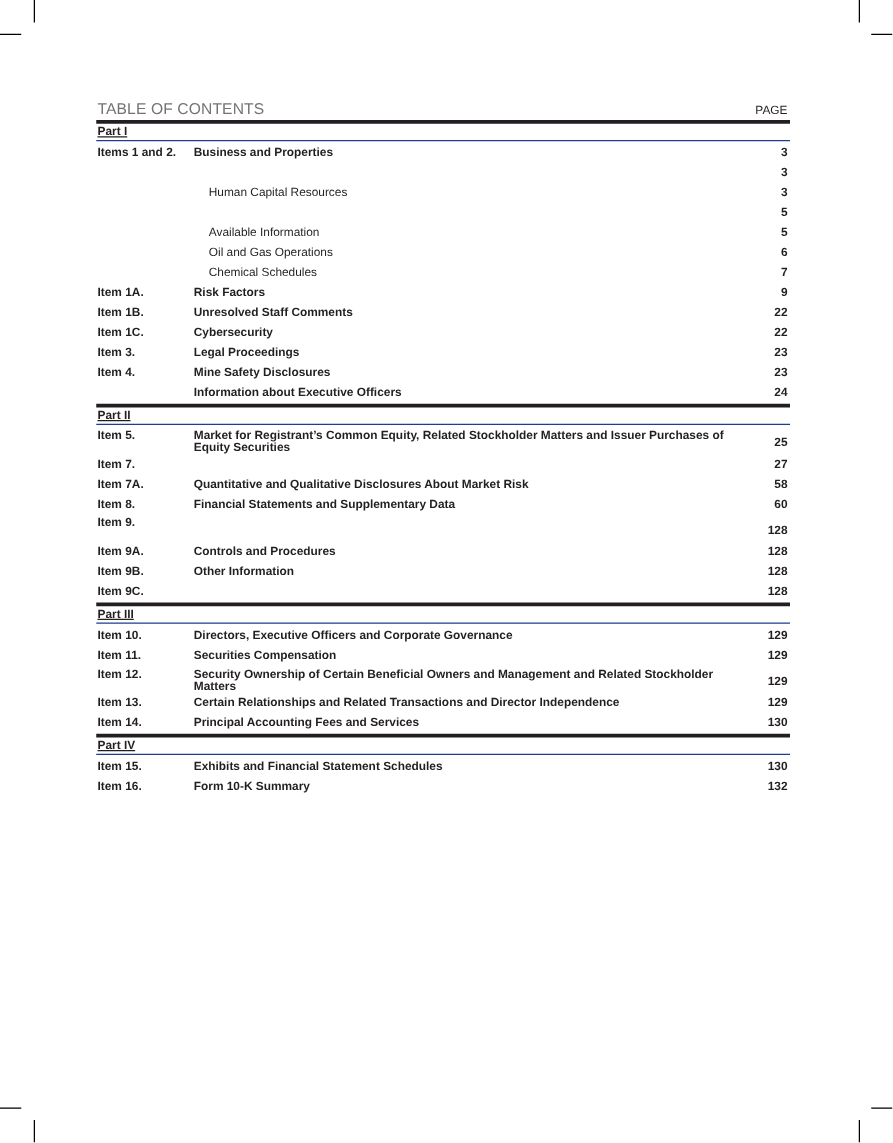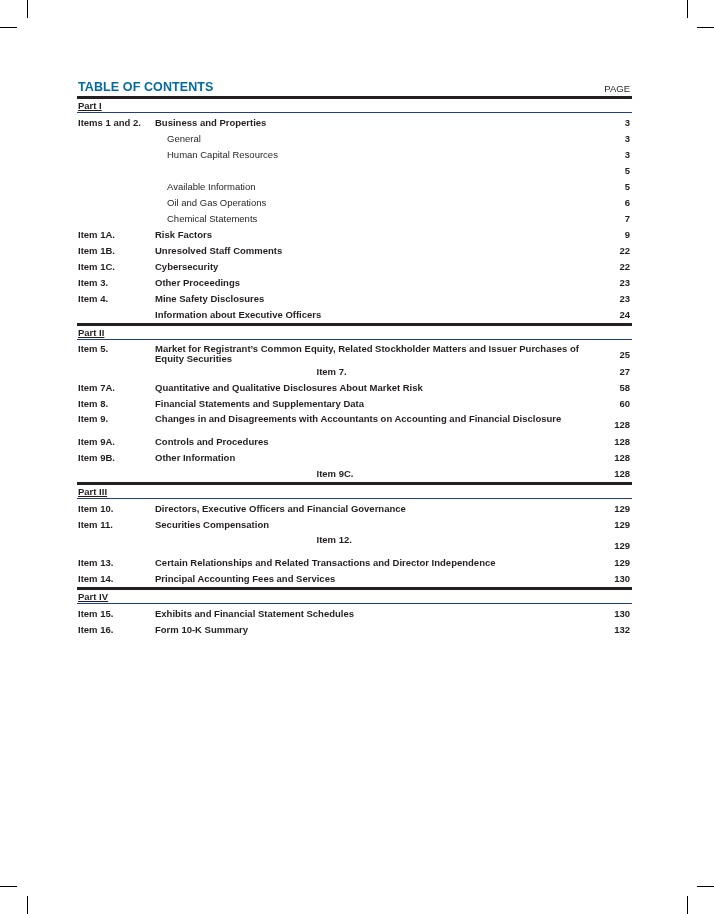--- a/index.html
+++ b/index.html
@@ -5,28 +5,28 @@
   * { margin: 0; padding: 0; box-sizing: border-box; }
   html, body { width: 714px; height: 914px; background: #ffffff; overflow: hidden; }
   body { position: relative; font-family: "Liberation Sans", sans-serif; color: #231f20; }
 
   .crop { position: absolute; background: #000; }
   .crop.v { width: 1px; height: 18px; }
   .crop.h { width: 17px; height: 1px; }
 
   .toc { position: absolute; left: 77px; top: 80px; width: 555px; }
   .toc-header { position: relative; height: 16px; }
-  .toc-title { position: absolute; left: 1px; top: 0; font-size: 12.5px; font-weight: bold; color: #0369a1; letter-spacing: 0.1px; }
+  .toc-title { position: absolute; left: 1px; top: 0; font-size: 12.5px; font-weight: normal; color: #737373; letter-spacing: 0.1px; }
   .toc-page-label { position: absolute; right: 2px; top: 3px; font-size: 9.5px; font-weight: normal; color: #231f20; text-align: right; }
 
   .part-rule { height: 3px; background: #231f20; }
   .part-label { height: 13px; font-size: 9.5px; font-weight: bold; padding-left: 1px; line-height: 13px; text-decoration: underline; }
   .part-sub-rule { height: 1px; background: #1f3d8a; margin-bottom: 2px; }
 
-  .row { position: relative; display: flex; align-items: flex-start; font-size: 9.5px; line-height: 10px; justify-content: center; }
+  .row { position: relative; display: flex; align-items: flex-start; font-size: 9.5px; line-height: 10px; }
   .row .num { width: 78px; padding-left: 1px; font-weight: bold; flex-shrink: 0; }
   .row .title { flex: 1; font-weight: bold; padding-right: 40px; }
   .row .pg { position: absolute; right: 2px; font-weight: bold; }
   .row.sub .title { font-weight: normal; padding-left: 12px; }
   .row.single { height: 16px; padding-top: 3px; }
   .row.double { height: 22px; padding-top: 2px; }
   .row.double .pg { top: 8px; }
   .row.single .pg { top: 3px; }
 </style>
 </head>
@@ -51,21 +51,20 @@
         <div class="part-rule"></div>
         <div class="part-label">Part I</div>
         <div class="part-sub-rule"></div>
         <div class="row single">
           <span class="num">Items 1 and 2.</span>
           <span class="title">Business and Properties</span>
           <span class="pg">3</span>
         </div>
         <div class="row single sub">
           <span class="num"></span>
-          <span class="title">General</span>
           <span class="pg">3</span>
         </div>
         <div class="row single sub">
           <span class="num"></span>
           <span class="title">Human Capital Resources</span>
           <span class="pg">3</span>
         </div>
         <div class="row single sub">
           <span class="num"></span>
           <span class="pg">5</span>
@@ -75,41 +74,41 @@
           <span class="title">Available Information</span>
           <span class="pg">5</span>
         </div>
         <div class="row single sub">
           <span class="num"></span>
           <span class="title">Oil and Gas Operations</span>
           <span class="pg">6</span>
         </div>
         <div class="row single sub">
           <span class="num"></span>
-          <span class="title">Chemical Statements</span>
+          <span class="title">Chemical Schedules</span>
           <span class="pg">7</span>
         </div>
         <div class="row single">
           <span class="num">Item 1A.</span>
           <span class="title">Risk Factors</span>
           <span class="pg">9</span>
         </div>
         <div class="row single">
           <span class="num">Item 1B.</span>
           <span class="title">Unresolved Staff Comments</span>
           <span class="pg">22</span>
         </div>
         <div class="row single">
           <span class="num">Item 1C.</span>
           <span class="title">Cybersecurity</span>
           <span class="pg">22</span>
         </div>
         <div class="row single">
           <span class="num">Item 3.</span>
-          <span class="title">Other Proceedings</span>
+          <span class="title">Legal Proceedings</span>
           <span class="pg">23</span>
         </div>
         <div class="row single">
           <span class="num">Item 4.</span>
           <span class="title">Mine Safety Disclosures</span>
           <span class="pg">23</span>
         </div>
         <div class="row single">
           <span class="num"></span>
           <span class="title">Information about Executive Officers</span>
@@ -134,21 +133,20 @@
           <span class="title">Quantitative and Qualitative Disclosures About Market Risk</span>
           <span class="pg">58</span>
         </div>
         <div class="row single">
           <span class="num">Item 8.</span>
           <span class="title">Financial Statements and Supplementary Data</span>
           <span class="pg">60</span>
         </div>
         <div class="row double">
           <span class="num">Item 9.</span>
-          <span class="title">Changes in and Disagreements with Accountants on Accounting and Financial Disclosure</span>
           <span class="pg">128</span>
         </div>
         <div class="row single">
           <span class="num">Item 9A.</span>
           <span class="title">Controls and Procedures</span>
           <span class="pg">128</span>
         </div>
         <div class="row single">
           <span class="num">Item 9B.</span>
           <span class="title">Other Information</span>
@@ -158,30 +156,31 @@
           <span class="num">Item 9C.</span>
           <span class="pg">128</span>
         </div>
       </div>
       <div>
         <div class="part-rule"></div>
         <div class="part-label">Part III</div>
         <div class="part-sub-rule"></div>
         <div class="row single">
           <span class="num">Item 10.</span>
-          <span class="title">Directors, Executive Officers and Financial Governance</span>
+          <span class="title">Directors, Executive Officers and Corporate Governance</span>
           <span class="pg">129</span>
         </div>
         <div class="row single">
           <span class="num">Item 11.</span>
           <span class="title">Securities Compensation</span>
           <span class="pg">129</span>
         </div>
         <div class="row double">
           <span class="num">Item 12.</span>
+          <span class="title">Security Ownership of Certain Beneficial Owners and Management and Related Stockholder Matters</span>
           <span class="pg">129</span>
         </div>
         <div class="row single">
           <span class="num">Item 13.</span>
           <span class="title">Certain Relationships and Related Transactions and Director Independence</span>
           <span class="pg">129</span>
         </div>
         <div class="row single">
           <span class="num">Item 14.</span>
           <span class="title">Principal Accounting Fees and Services</span>

